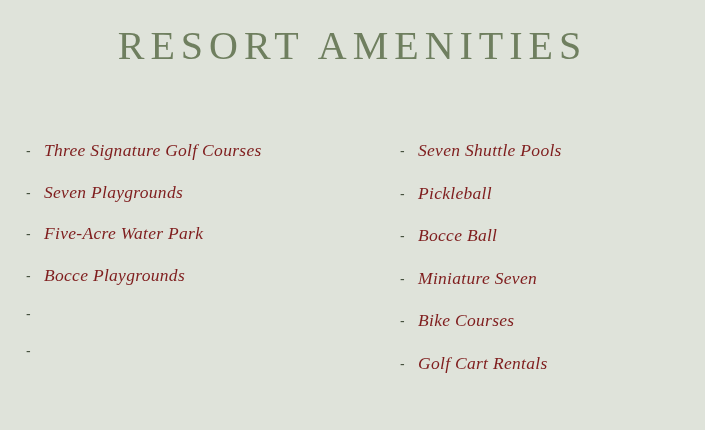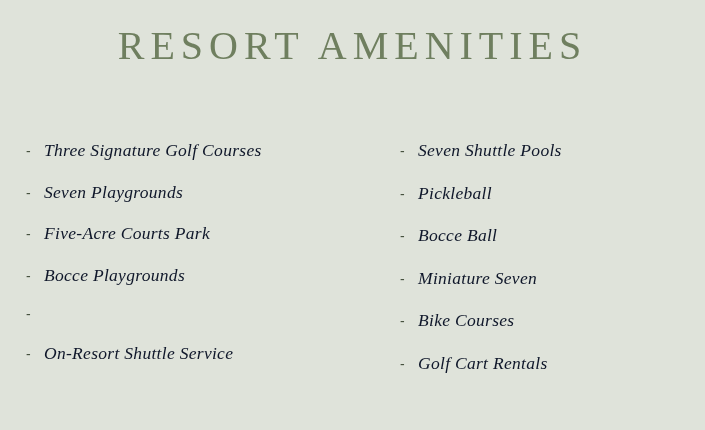--- a/index.html
+++ b/index.html
@@ -67,21 +67,21 @@
     font-family: "Liberation Sans", sans-serif;
     font-size: 14px;
     color: #47523f;
     width: 18px;
     flex: 0 0 18px;
   }
   .item-text {
     font-family: "Liberation Serif", serif;
     font-style: italic;
     font-size: 17.5px;
-    color: #0f172a;
+    color: #7f1d1d;
     letter-spacing: 0.3px;
     white-space: nowrap;
   }
 </style>
 </head>
 <body>
 
 <div class="slide">
 
   <div class="title">RESORT AMENITIES</div>
@@ -92,32 +92,31 @@
       <div class="item">
         <span class="dash">-</span>
         <span class="item-text">Three Signature Golf Courses</span>
       </div>
       <div class="item">
         <span class="dash">-</span>
         <span class="item-text">Seven Playgrounds</span>
       </div>
       <div class="item">
         <span class="dash">-</span>
-        <span class="item-text">Five-Acre Courts Park</span>
+        <span class="item-text">Five-Acre Water Park</span>
       </div>
       <div class="item">
         <span class="dash">-</span>
         <span class="item-text">Bocce Playgrounds</span>
       </div>
       <div class="item">
         <span class="dash">-</span>
       </div>
       <div class="item">
         <span class="dash">-</span>
-        <span class="item-text">On-Resort Shuttle Service</span>
       </div>
     </div>
 
     <div class="column col-right">
       <div class="item">
         <span class="dash">-</span>
         <span class="item-text">Seven Shuttle Pools</span>
       </div>
       <div class="item">
         <span class="dash">-</span>

